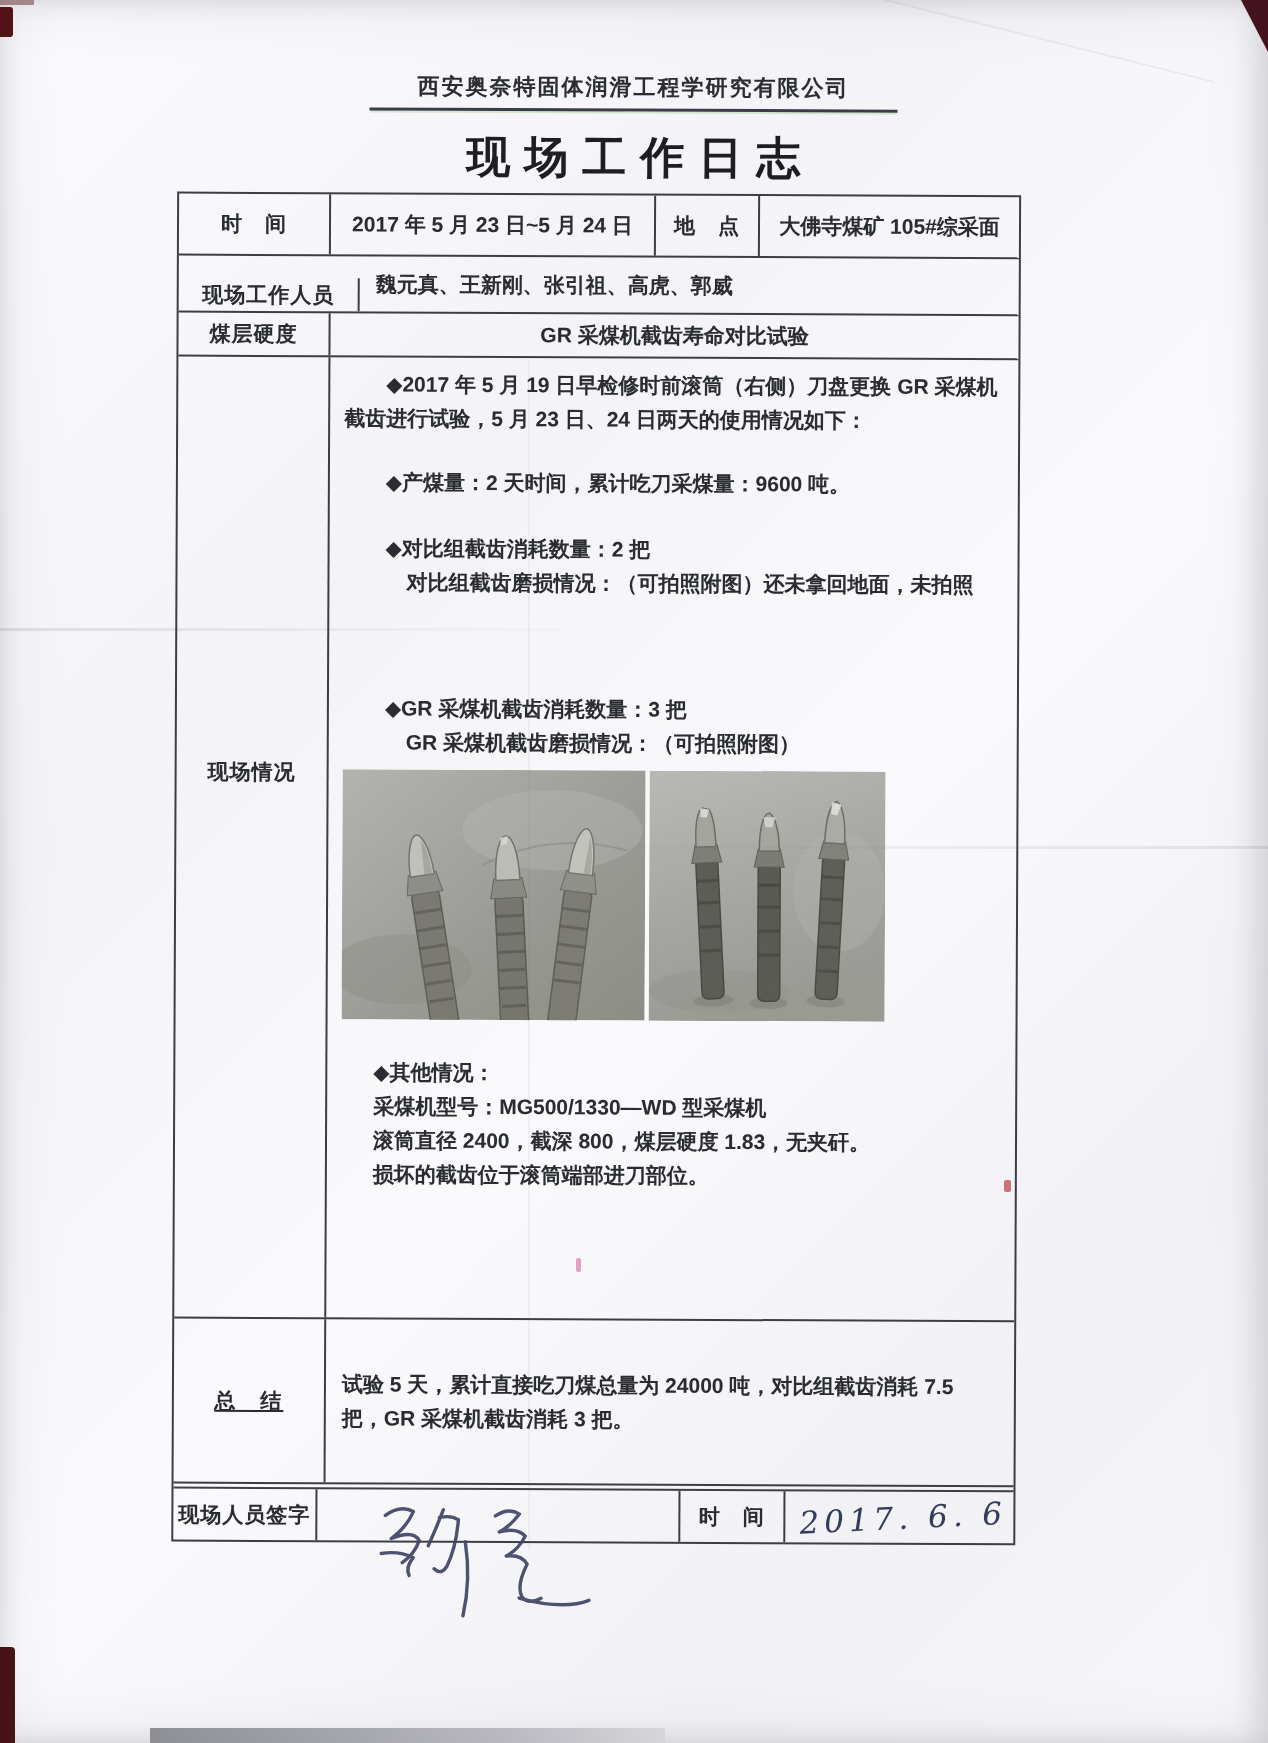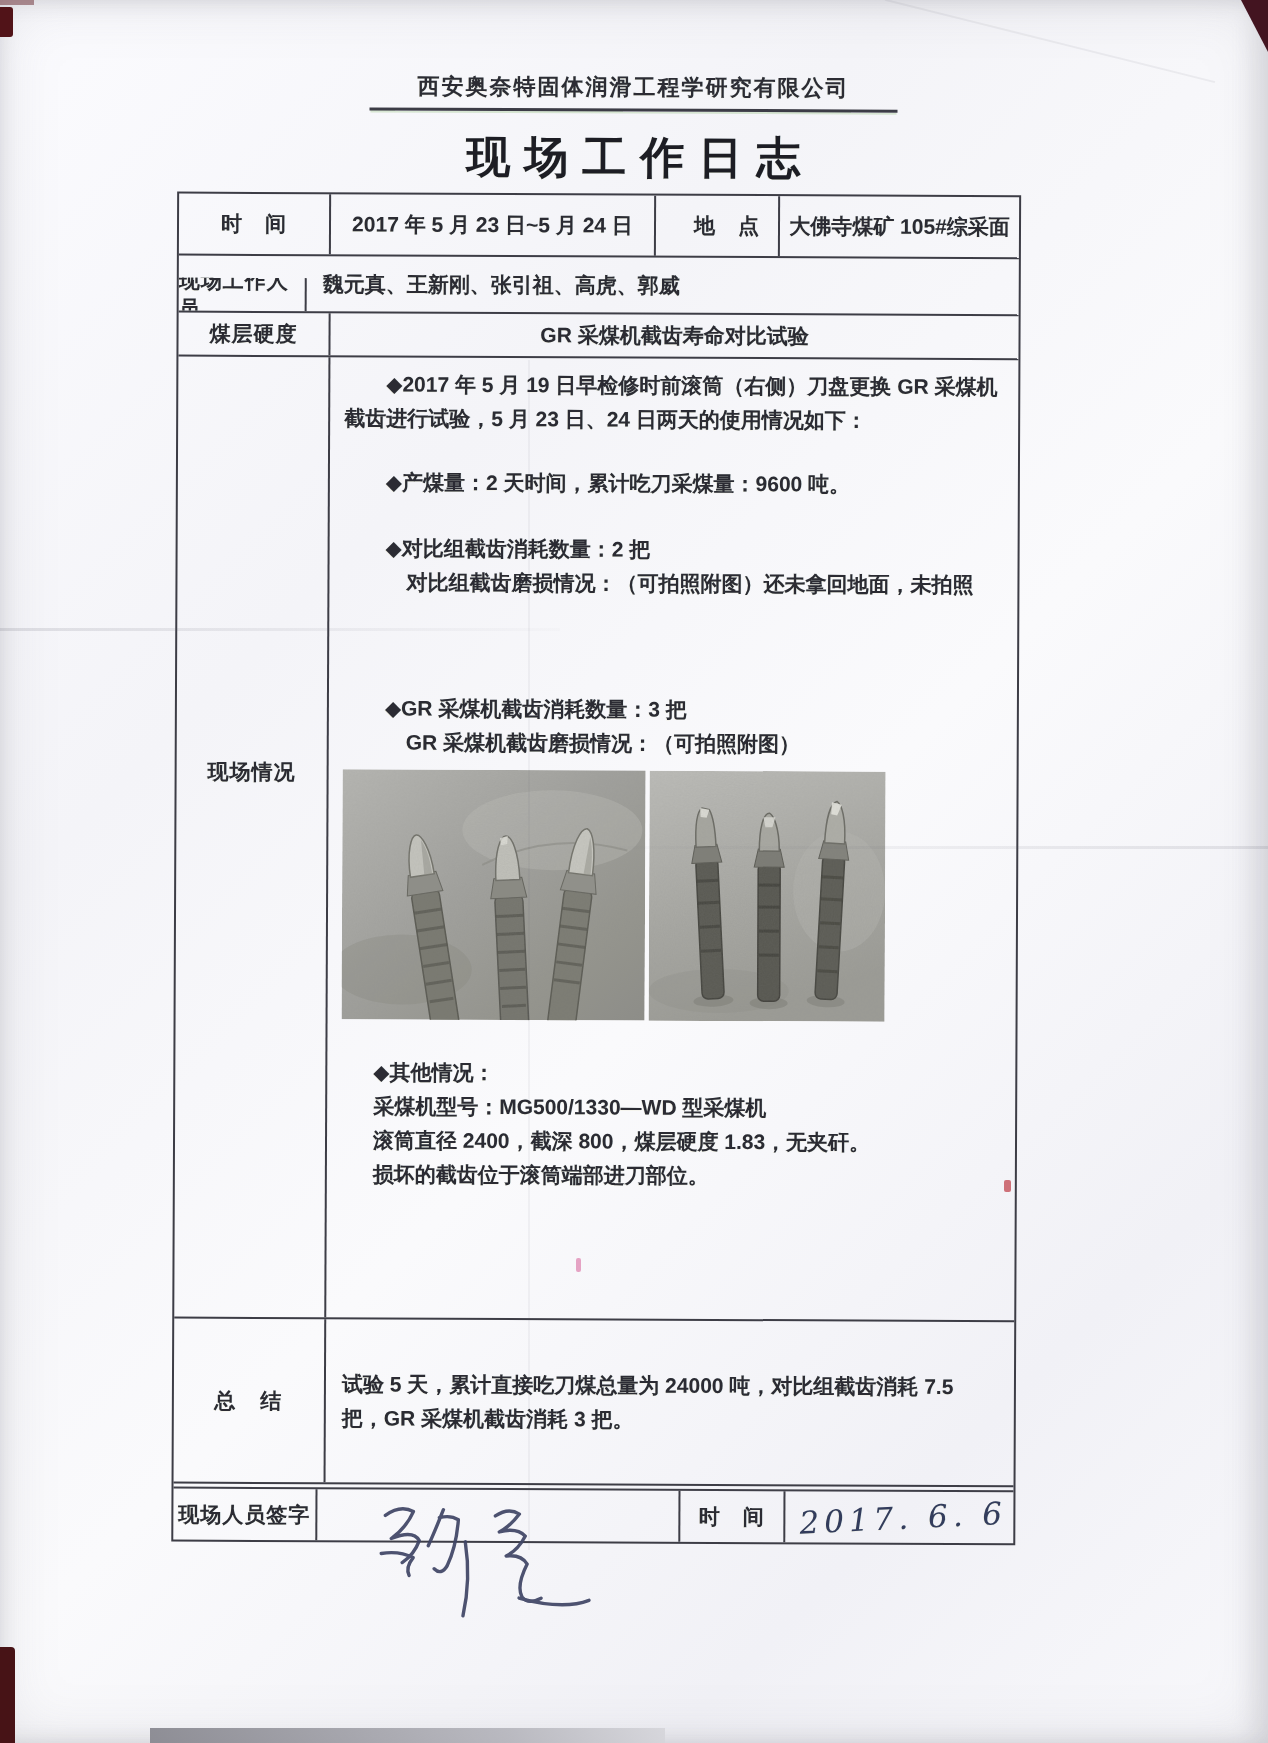--- a/index.html
+++ b/index.html
@@ -56,25 +56,25 @@
   .tr { display:flex; border-bottom:2px solid #3d3d46; overflow:visible; }
   .tr:last-child { border-bottom:none; }
   .td { border-right:2px solid #3d3d46; overflow:hidden; }
   .td:last-child { border-right:none; }
   .td-label { display:flex; align-items:center; justify-content:center; font-size:21px; font-weight:600; letter-spacing:1px; }
   .fs { font-size:21px; font-weight:600; line-height:34px; }
 
   .tr-time { height:62px; }
   .td-time-label { width:152px; }
   .td-time-value { width:325px; display:flex; align-items:center; justify-content:center; }
-  .td-place-label { width:104px;margin-left:20px; }
+  .td-place-label { width:104px; }
   .td-place-value { flex:1; display:flex; align-items:center; justify-content:center; }
 
   .tr-staff { height:57px; }
-  .td-staff-label { width:128px;margin-top:22px; }
+  .td-staff-label { width:181px;margin-top:22px; }
   .td-staff-value { flex:1; display:flex; align-items:center; padding-left:16px; }
 
   .tr-purpose { height:44px; }
   .td-purpose-label { width:152px; }
   .td-purpose-value { flex:1; display:flex; align-items:center; justify-content:center; }
 
   .tr-situation { height:962px; }
   .td-situation-label { width:152px; padding-bottom:130px; }
   .td-situation-value { flex:1; padding:10px 14px 0 14px; }
   .p-intro { text-indent:2em; }
@@ -83,21 +83,21 @@
   .blk-compare .l1 { padding-left:2em; }
   .blk-compare .l2 { padding-left:3em; }
   .blk-gr { margin-top:92px; }
   .blk-gr .l1 { padding-left:2em; }
   .blk-gr .l2 { padding-left:3em; }
   .photos { margin-top:10px; display:flex; gap:4px; }
   .photo { display:block; }
   .blk-other { margin-top:36px; padding-left:2em; }
 
   .tr-summary { height:165px; }
-  .td-summary-label { width:152px; letter-spacing:2px; }
+  .td-summary-label { width:152px; letter-spacing:2px;text-decoration:underline; }
   .td-summary-value { flex:1; display:flex; align-items:center; padding:0 18px 0 16px; }
 
   .tr-sign { height:53px; border-top:2px solid #3f3f48; margin-top:3px; overflow:visible; }
   .td-sign-label { width:144px; }
   .td-sign-area { width:363px; position:relative; overflow:visible; }
   .td-sign-time-label { width:105px; }
   .td-sign-date { flex:1; display:flex; align-items:center; padding-left:14px; overflow:visible; }
   .signature-svg { position:absolute; left:52px; top:-4px; overflow:visible; }
   .hand-date {
     font-family:"DejaVu Serif", serif; font-style:italic; font-size:31px; font-weight:500;

